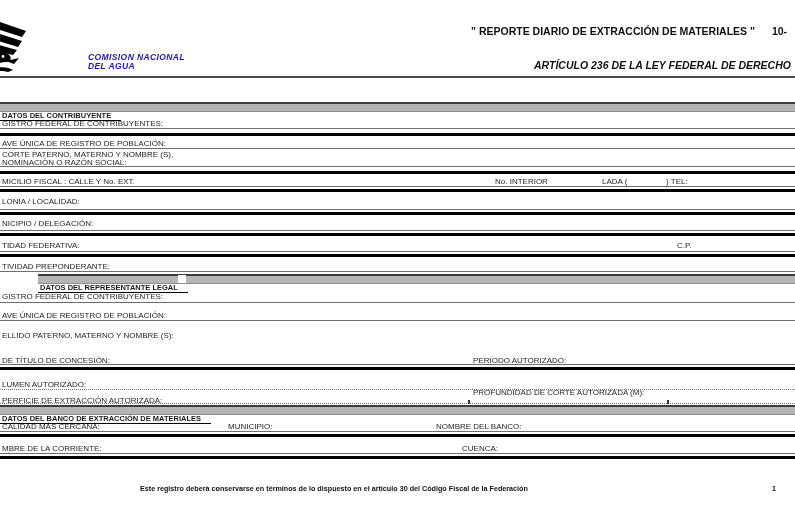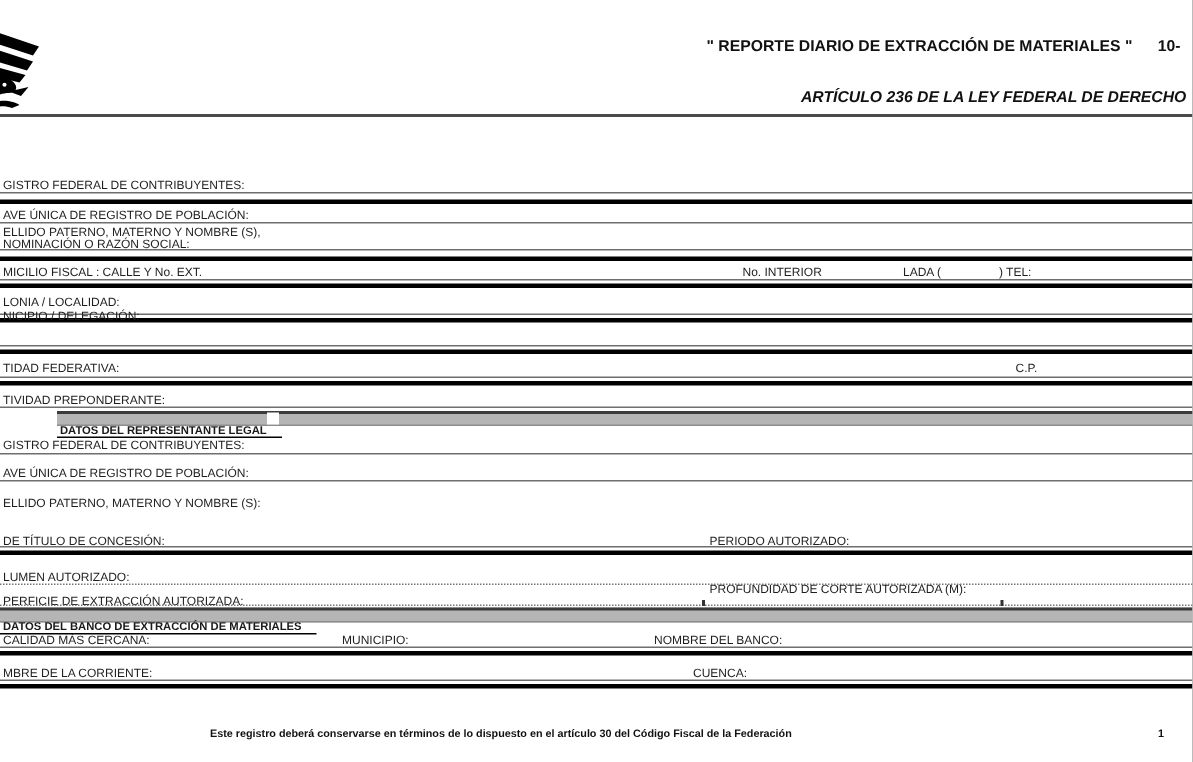--- a/index.html
+++ b/index.html
@@ -77,56 +77,63 @@
       <path d="M0 0 L38 13 L34 19 L0 8 Z"></path>
       <path d="M0 12 L34 23 L30 29 L0 20 Z"></path>
       <path d="M0 24 L29 32 L25 37 L0 31 Z"></path>
       <path d="M2 36 C8 31 19 33 22 38 C24 41 22 44 18 44 C13 44 8 46 6 50 C4 46 2 41 2 36 Z"></path>
       <path d="M18 43 L31 40 L26 46 Z"></path>
       <path d="M5 51 C12 48 21 49 25 52 L20 54 C14 52 10 53 6 55 Z"></path>
       <circle cx="15" cy="38.5" r="1.4" fill="#ffffff"></circle>
     </g>
   </svg>
 
+  <div class="agency">
+    <div>COMISION NACIONAL</div>
+    <div>DEL AGUA</div>
+  </div>
 
   <div class="title-box">
     <span>" REPORTE DIARIO DE EXTRACCIÓN DE MATERIALES "</span>
     <span style="margin-left:14px;">10-</span>
   </div>
 
   <div class="subtitle">ARTÍCULO 236 DE LA LEY FEDERAL DE DERECHO</div>
 
   <div class="rule"></div>
 
 
+  <div class="bar" style="top:102px;">
+    <span class="bar-label">DATOS DEL CONTRIBUYENTE</span>
+  </div>
 
   <span class="lbl" style="left:2px;top:119px">GISTRO FEDERAL DE CONTRIBUYENTES:</span>
   <div class="thin" style="top:128px"></div>
   <div class="thick" style="top:133px"></div>
 
   <span class="lbl" style="left:2px;top:139px">AVE ÚNICA DE REGISTRO DE POBLACIÓN:</span>
   <div class="thin" style="top:148px"></div>
 
-  <span class="lbl" style="left:2px;top:150px">ELLIDO PATERNO, MATERNO Y NOMBRE (S),</span>
+  <span class="lbl" style="left:2px;top:150px">CORTE PATERNO, MATERNO Y NOMBRE (S),</span>
   <span class="lbl" style="left:2px;top:158px">NOMINACIÓN O RAZÓN SOCIAL:</span>
   <div class="thin" style="top:166px"></div>
   <div class="thick" style="top:171px"></div>
 
   <span class="lbl" style="left:2px;top:177px">MICILIO FISCAL :  CALLE Y No. EXT.</span>
   <span class="lbl" style="left:495px;top:177px">No. INTERIOR</span>
   <span class="lbl" style="left:602px;top:177px">LADA (</span>
   <span class="lbl" style="left:666px;top:177px">) TEL:</span>
   <div class="thin" style="top:186px"></div>
   <div class="thick" style="top:189px"></div>
 
   <span class="lbl" style="left:2px;top:197px">LONIA / LOCALIDAD:</span>
   <div class="thin" style="top:209px"></div>
   <div class="thick" style="top:212px"></div>
 
-  <span class="lbl" style="left:2px;top:206px">NICIPIO / DELEGACIÓN:</span>
+  <span class="lbl" style="left:2px;top:219px">NICIPIO / DELEGACIÓN:</span>
   <div class="thin" style="top:230px"></div>
   <div class="thick" style="top:233px"></div>
 
   <span class="lbl" style="left:2px;top:241px">TIDAD FEDERATIVA:</span>
   <span class="lbl" style="left:677px;top:241px">C.P.</span>
   <div class="thin" style="top:251px"></div>
   <div class="thick" style="top:254px"></div>
 
   <span class="lbl" style="left:2px;top:262px">TIVIDAD PREPONDERANTE:</span>
   <div class="thin" style="top:271px"></div>

